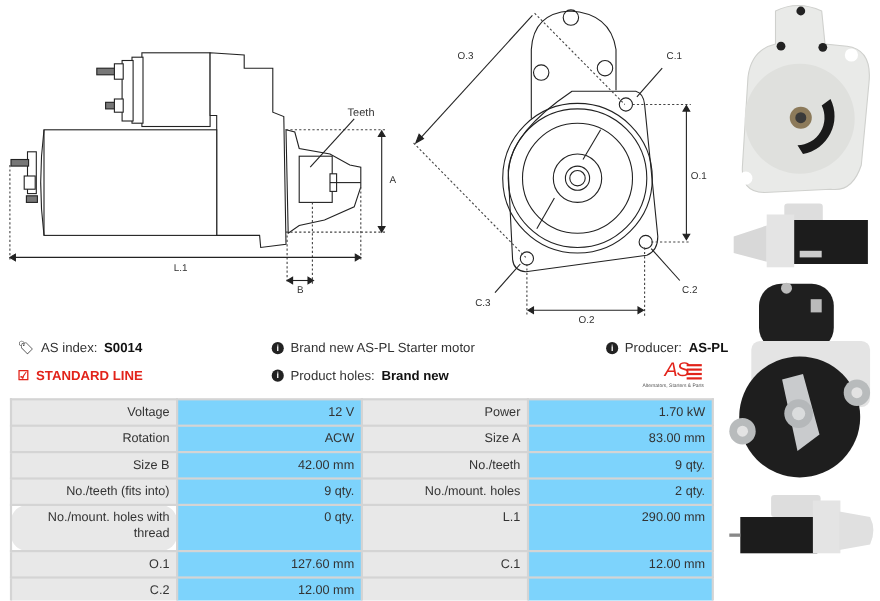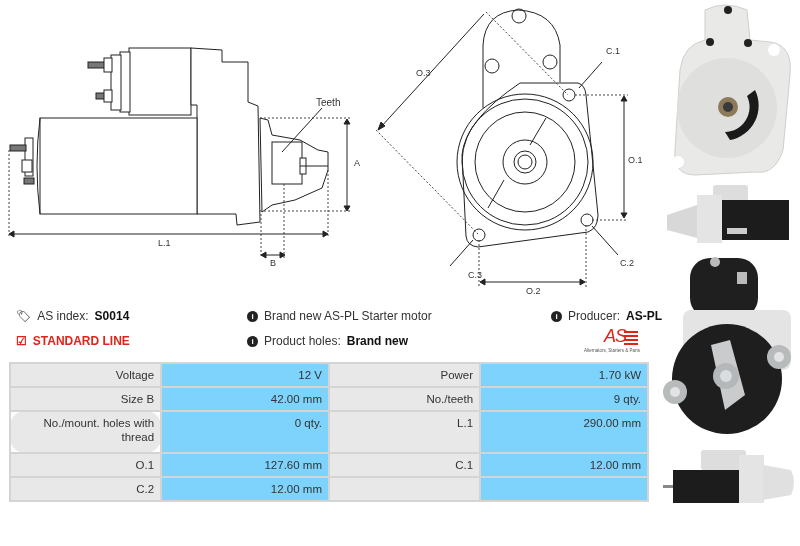--- a/index.html
+++ b/index.html
@@ -101,25 +101,25 @@
     <line x1="254" y1="98" x2="254" y2="216"></line>
     <path d="M251 101 L254 96 L257 101 Z M251 213 L254 218 L257 213 Z" fill="#222"></path>
     <line x1="113" y1="282" x2="212" y2="282"></line>
     <path d="M115 279 L110 282 L115 285 Z M210 279 L215 282 L210 285 Z" fill="#222"></path>
     <line x1="10" y1="128" x2="114" y2="14"></line>
     <path d="M11 122 L8 130 L15 126 Z" fill="#222"></path>
     <line x1="209" y1="88" x2="232" y2="62"></line>
     <line x1="222" y1="226" x2="248" y2="255"></line>
     <line x1="103" y1="240" x2="80" y2="266"></line>
   </svg>
-  <span style="position:absolute;left:46px;top:68px;font-size:9px;color:#333;">O.3</span>
+  <span style="position:absolute;left:46px;top:46px;font-size:9px;color:#333;">O.3</span>
   <span style="position:absolute;left:236px;top:46px;font-size:9px;color:#333;">C.1</span>
   <span style="position:absolute;left:258px;top:155px;font-size:9px;color:#333;">O.1</span>
   <span style="position:absolute;left:250px;top:258px;font-size:9px;color:#333;">C.2</span>
-  <span style="position:absolute;left:62px;top:270px;font-size:9px;color:#333;margin-left:36px;">C.3</span>
+  <span style="position:absolute;left:62px;top:270px;font-size:9px;color:#333;">C.3</span>
   <span style="position:absolute;left:156px;top:286px;font-size:9px;color:#333;">O.2</span>
 </div>
 
 <div id="photos">
   <svg width="145" height="546" viewBox="0 0 145 546">
 
     <g>
       <path d="M50 10 Q70 0 92 10 L95 40 L115 42 Q138 45 135 75 L128 150 Q120 175 100 172 L40 175 Q18 175 20 150 L25 70 Q28 45 50 40 Z" fill="#e9eae8" stroke="#cfd0cd"></path>
       <circle cx="72" cy="108" r="50" fill="#dfe0dd"></circle>
       <path d="M100 90 A35 35 0 0 1 75 140 L70 132 A25 25 0 0 0 92 96 Z" fill="#1a1a1a"></path>
@@ -203,24 +203,36 @@
 
 <table id="specs">
   <tbody>
     <tr>
       <td class="k">Voltage</td>
       <td class="v">12 V</td>
       <td class="k">Power</td>
       <td class="v">1.70 kW</td>
     </tr>
     <tr>
+      <td class="k">Rotation</td>
+      <td class="v">ACW</td>
+      <td class="k">Size A</td>
+      <td class="v">83.00 mm</td>
+    </tr>
+    <tr>
       <td class="k">Size B</td>
       <td class="v">42.00 mm</td>
       <td class="k">No./teeth</td>
       <td class="v">9 qty.</td>
+    </tr>
+    <tr>
+      <td class="k">No./teeth (fits into)</td>
+      <td class="v">9 qty.</td>
+      <td class="k">No./mount. holes</td>
+      <td class="v">2 qty.</td>
     </tr>
     <tr class="tall">
       <td class="k" style="padding-left:30px;border-radius:15px;">No./mount. holes with thread</td>
       <td class="v">0 qty.</td>
       <td class="k">L.1</td>
       <td class="v">290.00 mm</td>
     </tr>
     <tr>
       <td class="k">O.1</td>
       <td class="v">127.60 mm</td>

